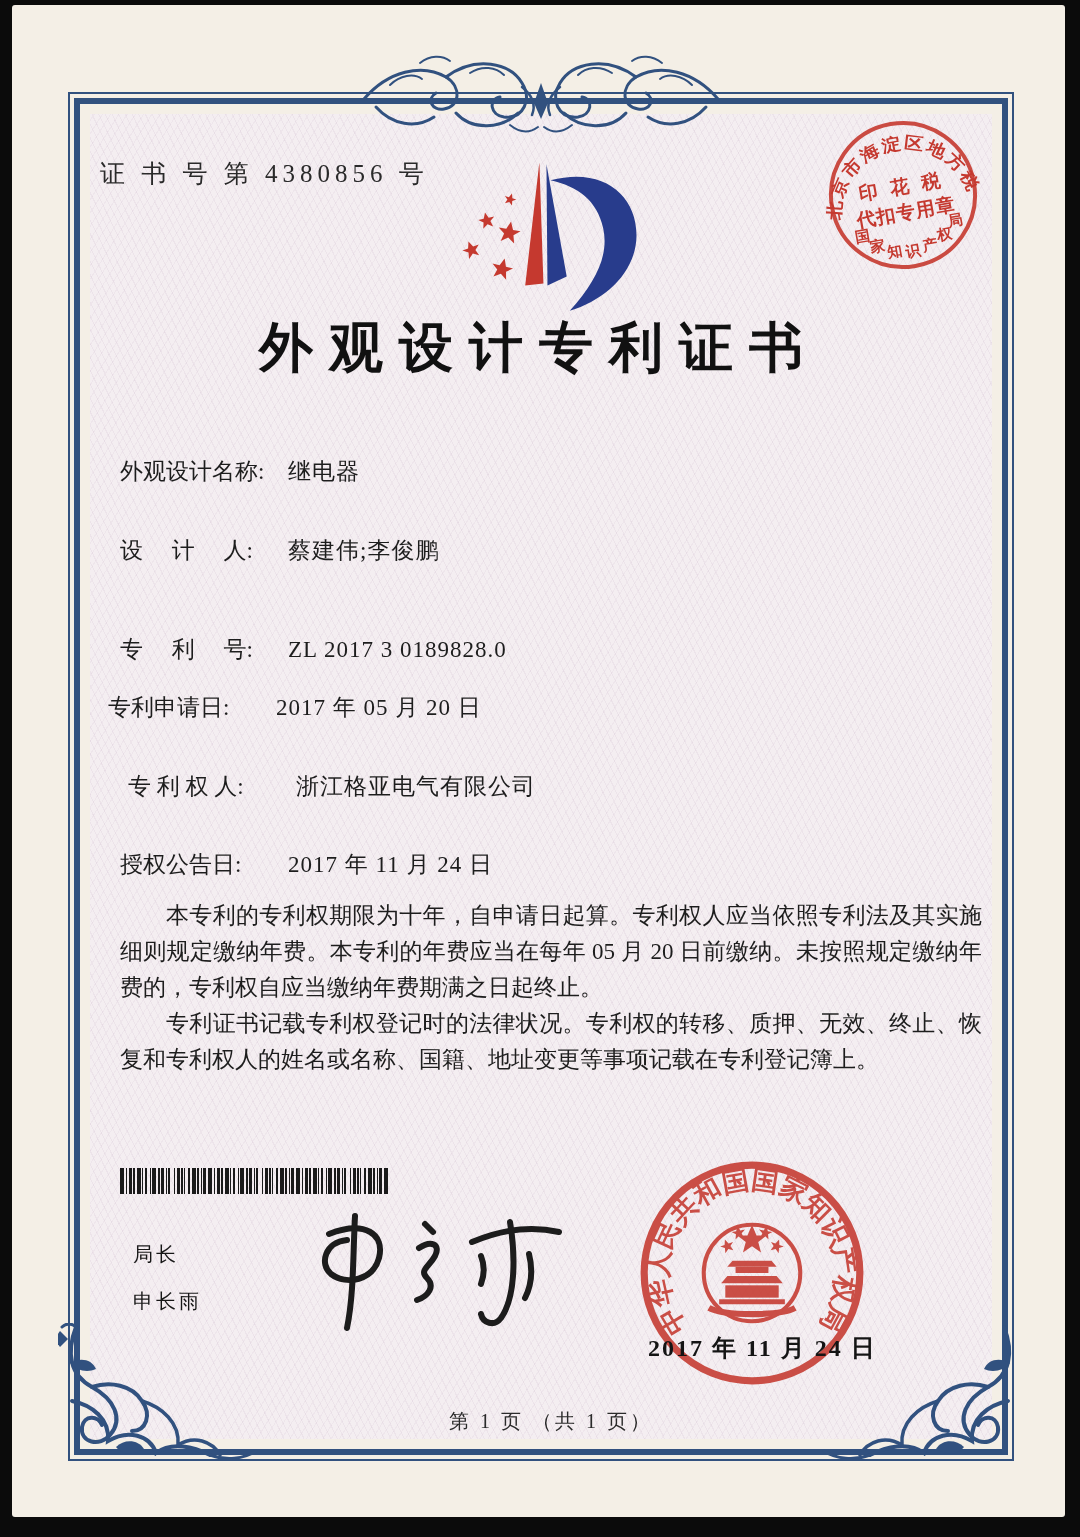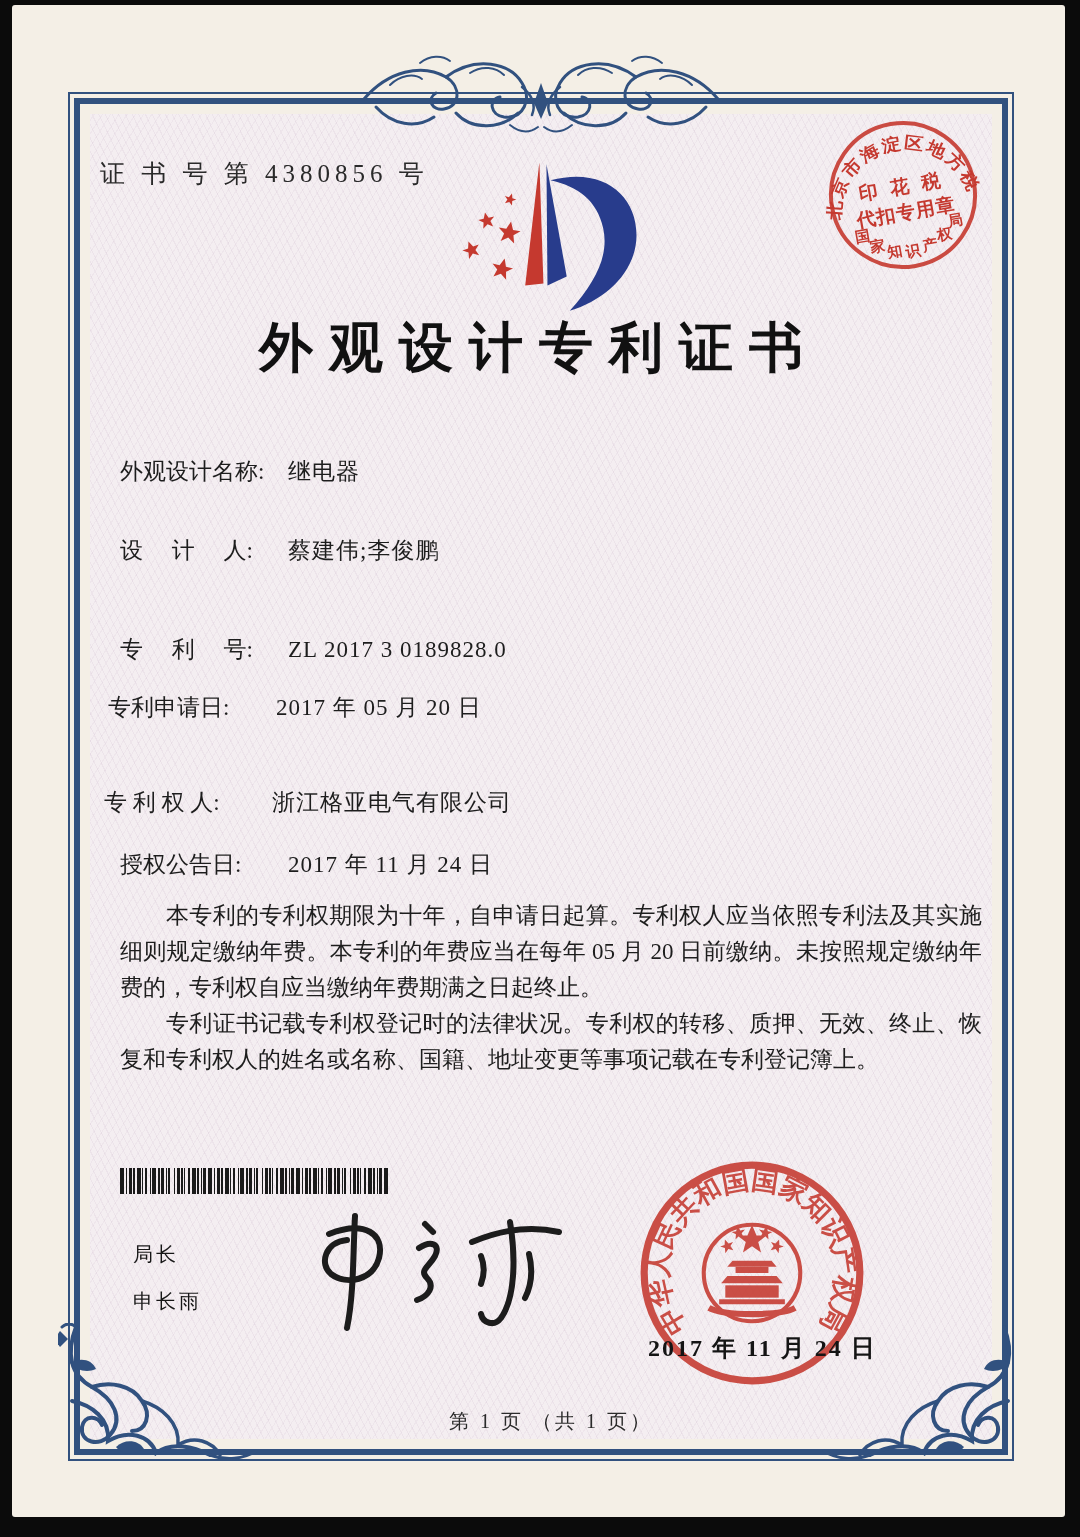--- a/index.html
+++ b/index.html
@@ -128,21 +128,21 @@
   <div class="abs title" style="top:307px;">外观设计专利证书</div>
   <div class="abs field" style="left:108px;top:530px;">
     <span class="lab">设　 计　 人:</span><span class="val">蔡建伟;李俊鹏</span>
   </div>
   <div class="abs field" style="left:108px;top:609px;margin-top:20px;">
     <span class="lab">专　 利　 号:</span><span class="val">ZL 2017 3 0189828.0</span>
   </div>
   <div class="abs field" style="left:96px;top:687px;">
     <span class="lab">专利申请日:</span><span class="val">2017 年 05 月 20 日</span>
   </div>
-  <div class="abs field" style="left:92px;top:766px;margin-top:16px;">
+  <div class="abs field" style="left:116px;top:766px;">
     <span class="lab">专 利 权 人:</span><span class="val">浙江格亚电气有限公司</span>
   </div>
   <div class="abs field" style="left:108px;top:844px;">
     <span class="lab">授权公告日:</span><span class="val">2017 年 11 月 24 日</span>
   </div>
 
   <div class="abs paras" style="top:893px;">
     <p>本专利的专利权期限为十年，自申请日起算。专利权人应当依照专利法及其实施细则规定缴纳年费。本专利的年费应当在每年 05 月 20 日前缴纳。未按照规定缴纳年费的，专利权自应当缴纳年费期满之日起终止。</p>
     <p>专利证书记载专利权登记时的法律状况。专利权的转移、质押、无效、终止、恢复和专利权人的姓名或名称、国籍、地址变更等事项记载在专利登记簿上。</p>
   </div>

